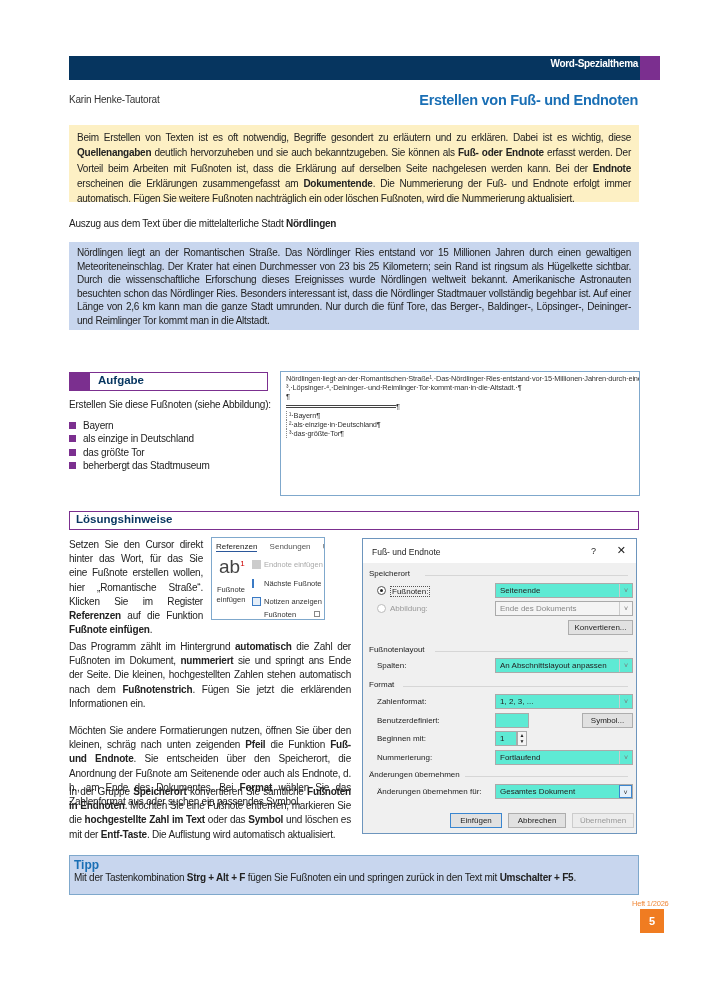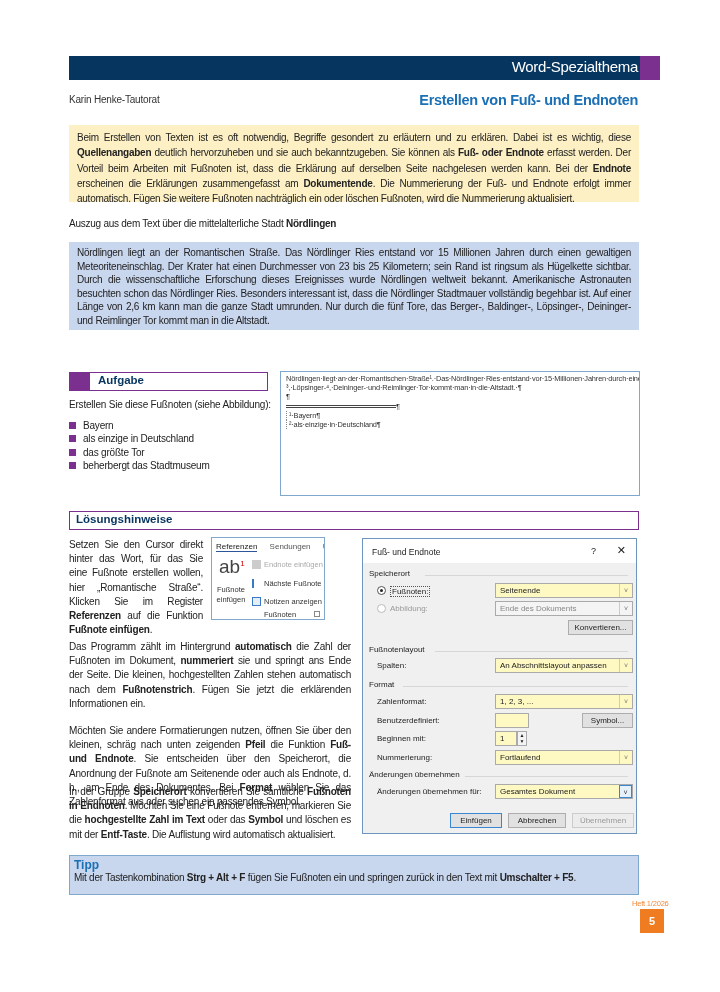--- a/index.html
+++ b/index.html
@@ -2,21 +2,21 @@
 <html><head>
 <meta charset="utf-8">
 <style>
   * { box-sizing: border-box; margin: 0; padding: 0; }
   html, body { width: 720px; height: 992px; background: #ffffff; overflow: hidden; }
   body { position: relative; font-family: "Liberation Sans", sans-serif; color: #222; }
 
   
   .topbar { position: absolute; left: 69px; top: 56px; width: 591px; height: 24px; background: #06355f; }
   .topbar-accent { position: absolute; left: 640px; top: 56px; width: 20px; height: 24px; background: #7b2f8f; }
-  .topbar-title { position: absolute; right: 82px; top: 58px; color: #fff; font-weight: normal; font-size: 15px; letter-spacing: -0.3px; }
+  .topbar-title { position: absolute; right: 82px; top: 58px; color: #fff; font-weight: bold; font-size: 10px; letter-spacing: -0.3px; }
   .author { position: absolute; left: 69px; top: 94px; font-size: 10px; color: #333; letter-spacing: -0.2px; }
   .page-title { position: absolute; right: 82px; top: 92px; font-size: 14.5px; font-weight: bold; color: #1a6fb5; letter-spacing: -0.3px; }
 
   
   .box-yellow { position: absolute; left: 69px; top: 125px; width: 570px; height: 77px; background: #fdf0c4; padding: 5px 8px; font-size: 10px; line-height: 15.3px; text-align: justify; letter-spacing: -0.25px; color: #222; }
   .excerpt-label { position: absolute; left: 69px; top: 218px; font-size: 10px; letter-spacing: -0.25px; }
   .box-blue { position: absolute; left: 69px; top: 242px; width: 570px; height: 88px; background: #c8d6ee; padding: 4px 8px; font-size: 10px; line-height: 13.6px; text-align: justify; letter-spacing: -0.25px; }
 
   
   .task-head { position: absolute; left: 69px; top: 372px; width: 199px; height: 19px; border: 1px solid #7b2f8f; background: #fff; }
@@ -64,21 +64,21 @@
 
   
   .dialog { position: absolute; left: 362px; top: 538px; width: 275px; height: 296px; background: #f0f0f0; border: 1px solid #6d95bd; font-size: 8px; color: #222; }
   .dlg-title { position: absolute; left: 0; top: 0; width: 100%; height: 24px; background: #fff; }
   .dlg-title .t { position: absolute; left: 9px; top: 8px; font-size: 8.5px; }
   .dlg-title .help { position: absolute; right: 40px; top: 7px; font-size: 9px; }
   .dlg-title .close { position: absolute; right: 10px; top: 5px; font-size: 11px; }
   .grp-label { position: absolute; left: 6px; font-size: 8px; }
   .grp-line { position: absolute; height: 1px; background: #d6d6d6; right: 8px; }
   .field-label { position: absolute; left: 14px; font-size: 8px; }
-  .combo { position: absolute; height: 15px; background: #fef9c3; border: 1px solid #aaa; font-size: 8px; padding: 2px 4px; }
+  .combo { position: absolute; height: 15px; background: #5eead4; border: 1px solid #aaa; font-size: 8px; padding: 2px 4px; }
   .combo .arrow { position: absolute; right: 0; top: 0; width: 13px; height: 13px; border-left: 1px solid #ccc; text-align: center; font-size: 7px; color: #777; line-height: 13px; }
   .combo.disabled { color: #888; background: #f4f4f4; }
   .combo.focus .arrow { border: 1px solid #3a86d0; background: #e5f1fb; color: #333; }
   .btn { position: absolute; height: 15px; background: #e1e1e1; border: 1px solid #adadad; font-size: 8px; text-align: center; line-height: 13px; }
   .btn.default { border: 1.5px solid #3a86d0; }
   .btn.disabled { color: #999; border-color: #ccc; background: #ececec; }
   .radio { position: absolute; left: 14px; width: 9px; height: 9px; border-radius: 50%; border: 1px solid #555; background: #fff; }
   .radio.on::after { content: ""; position: absolute; left: 2px; top: 2px; width: 3px; height: 3px; border-radius: 50%; background: #222; }
   .radio.off { border-color: #bbb; }
   .rlabel { position: absolute; left: 27px; font-size: 8px; }
@@ -121,20 +121,21 @@
   <li>das größte Tor</li>
   <li>beherbergt das Stadtmuseum</li>
 </ul>
 
 <div class="wordshot">
   <div>Nördlingen·liegt·an·der·Romantischen·Straße¹.·Das·Nördlinger·Ries·entstand·vor·15·Millionen·Jahren·durch·einen·gewaltigen·Meteoriteneinschlag.·Der·Krater·hat·einen·Durchmesser·von·23·bis·25·Kilometern;·sein·Rand·ist·ringsum·als·Hügelkette·sichtbar.·Durch·die·wissenschaftliche·Erforschung·dieses·Ereignisses·wurde·Nördlingen·weltweit·bekannt.·Amerikanische·Astronauten·besuchten·schon·das·Nördlinger·Ries.·Besonders·interessant·ist,·dass·die·Nördlinger·Stadtmauer²·vollständig·begehbar·ist.·Auf·einer·Länge·von·2,6°km·kann·man·die·ganze·Stadt·umrunden.·Nur·durch·die·fünf·Tore,·das·Berger-,·Baldinger-³,·Löpsinger-⁴,·Deininger-·und·Reimlinger·Tor·kommt·man·in·die·Altstadt.·¶</div>
   <div>¶</div>
   <div><span class="rule"></span><span>¶</span></div>
   <span class="fn">¹·Bayern¶</span>
   <span class="fn">²·als·einzige·in·Deutschland¶</span>
+  <span class="fn">³·das·größte·Tor¶</span>
 </div>
 
 <div class="sol-head">
   <div class="lbl">Lösungshinweise</div>
 </div>
 
 <div class="para p1"><span>Setzen Sie den Cursor direkt hinter das Wort, für das Sie eine Fußnote erstellen wollen, hier „Romantische Straße“. Klicken Sie im Register </span><b>Referenzen</b><span> auf die Funktion </span><b>Fußnote einfügen</b><span>.</span></div>
 <div class="para p2"><span>Das Programm zählt im Hintergrund </span><b>automatisch</b><span> die Zahl der Fußnoten im Dokument, </span><b>nummeriert</b><span> sie und springt ans Ende der Seite. Die kleinen, hochgestellten Zahlen stehen automatisch nach dem </span><b>Fußnotenstrich</b><span>. Fügen Sie jetzt die erklärenden Informationen ein.</span></div>
 <div class="para p3"><span>Möchten Sie andere Formatierungen nutzen, öffnen Sie über den kleinen, schräg nach unten zeigenden </span><b>Pfeil</b><span> die Funktion </span><b>Fuß- und Endnote</b><span>. Sie entscheiden über den Speicherort, die Anordnung der Fußnote am Seitenende oder auch als Endnote, d. h., am Ende des Dokumentes. Bei </span><b>Format</b><span> wählen Sie das Zahlenformat aus oder suchen ein passendes Symbol.</span></div>
 <div class="para p4"><span>In der Gruppe </span><b>Speicherort</b><span> konvertieren Sie sämtliche </span><b>Fußnoten in Endnoten</b><span>. Möchten Sie eine Fußnote entfernen, markieren Sie die </span><b>hochgestellte Zahl im Text</b><span> oder das </span><b>Symbol</b><span> und löschen es mit der </span><b>Entf-Taste</b><span>. Die Auflistung wird automatisch aktualisiert.</span></div>

